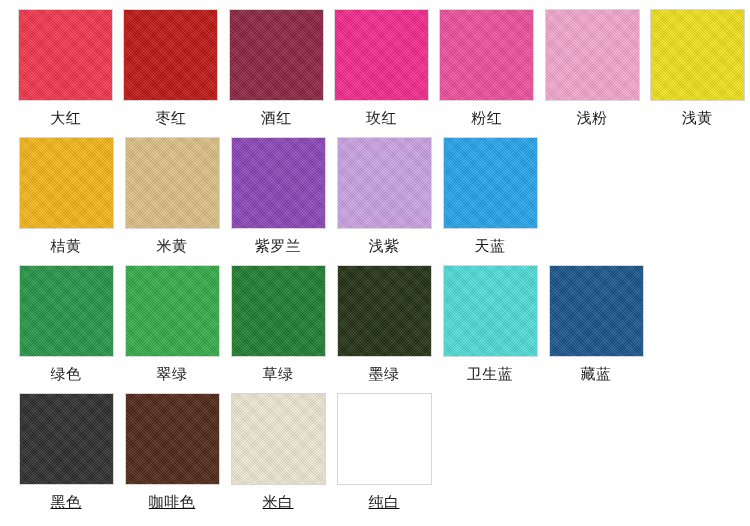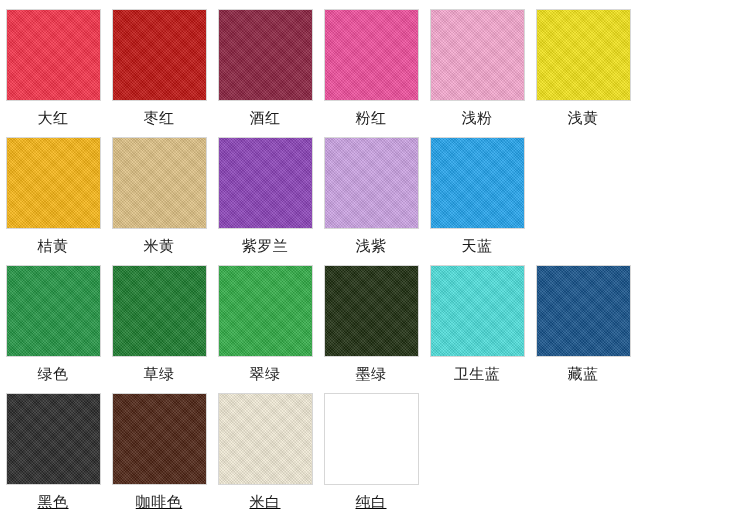--- a/index.html
+++ b/index.html
@@ -20,20 +20,21 @@
     height: 526px;
     position: relative;
     background: #ffffff;
   }
 
   .swatch-row {
     display: flex;
     width: 750px;
     height: 128px;
     box-sizing: border-box;
+    padding-left: 13px;
   }
   .swatch-row.row-last {
     height: 141px;
   }
 
   .swatch-cell {
     width: 106px;
     height: 128px;
     box-sizing: border-box;
     display: flex;
@@ -102,20 +103,24 @@
     </div>
     <div class="swatch-cell">
       <div class="swatch-chip" style="background-color: rgb(190, 19, 16);"></div>
       <div class="swatch-label">枣红</div>
     </div>
     <div class="swatch-cell">
       <div class="swatch-chip" style="background-color: rgb(138, 34, 64);"></div>
       <div class="swatch-label">酒红</div>
     </div>
     <div class="swatch-cell">
+      <div class="swatch-chip" style="background-color: rgb(246, 38, 140);"></div>
+      <div class="swatch-label">玫红</div>
+    </div>
+    <div class="swatch-cell">
       <div class="swatch-chip" style="background-color: rgb(239, 78, 156);"></div>
       <div class="swatch-label">粉红</div>
     </div>
     <div class="swatch-cell">
       <div class="swatch-chip" style="background-color: rgb(245, 168, 207);"></div>
       <div class="swatch-label">浅粉</div>
     </div>
     <div class="swatch-cell">
       <div class="swatch-chip" style="background-color: rgb(242, 227, 25);"></div>
       <div class="swatch-label">浅黄</div>
@@ -144,26 +149,26 @@
       <div class="swatch-label">天蓝</div>
     </div>
   </div>
 
   <div class="swatch-row">
     <div class="swatch-cell">
       <div class="swatch-chip" style="background-color: rgb(35, 149, 68);"></div>
       <div class="swatch-label">绿色</div>
     </div>
     <div class="swatch-cell">
+      <div class="swatch-chip" style="background-color: rgb(49, 172, 70);"></div>
+      <div class="swatch-label">翠绿</div>
+    </div>
+    <div class="swatch-cell">
       <div class="swatch-chip" style="background-color: rgb(28, 124, 46);"></div>
       <div class="swatch-label">草绿</div>
-    </div>
-    <div class="swatch-cell">
-      <div class="swatch-chip" style="background-color: rgb(49, 172, 70);"></div>
-      <div class="swatch-label">翠绿</div>
     </div>
     <div class="swatch-cell">
       <div class="swatch-chip" style="background-color: rgb(30, 46, 16);"></div>
       <div class="swatch-label">墨绿</div>
     </div>
     <div class="swatch-cell">
       <div class="swatch-chip" style="background-color: rgb(77, 222, 218);"></div>
       <div class="swatch-label">卫生蓝</div>
     </div>
     <div class="swatch-cell">

